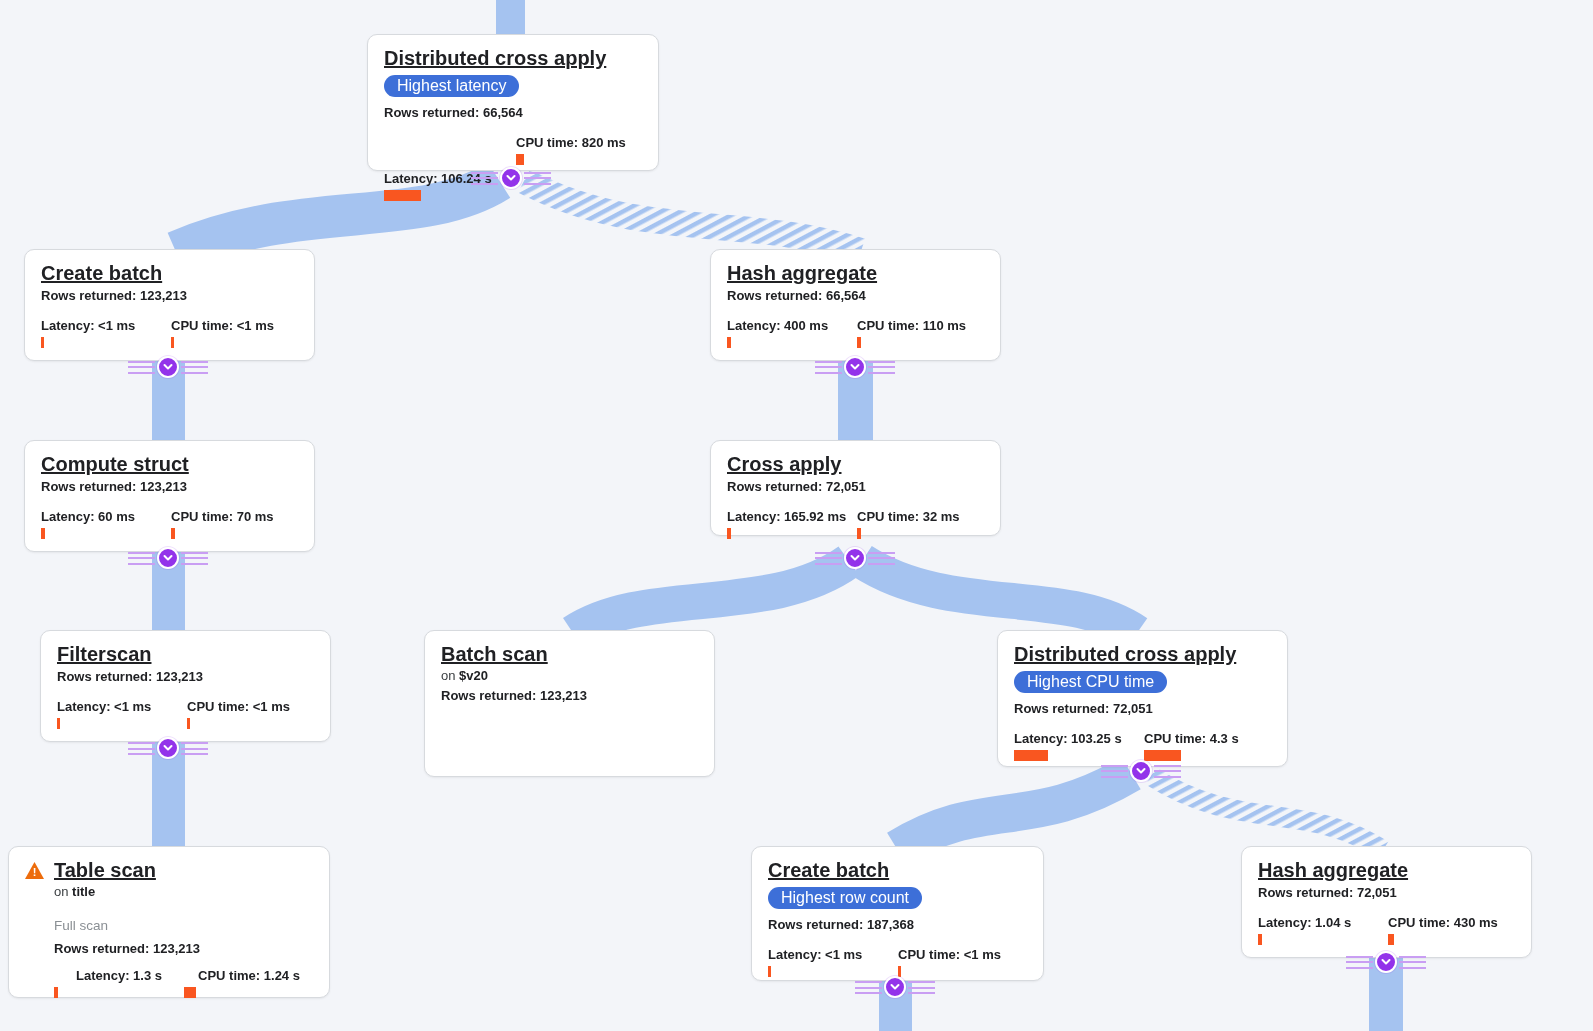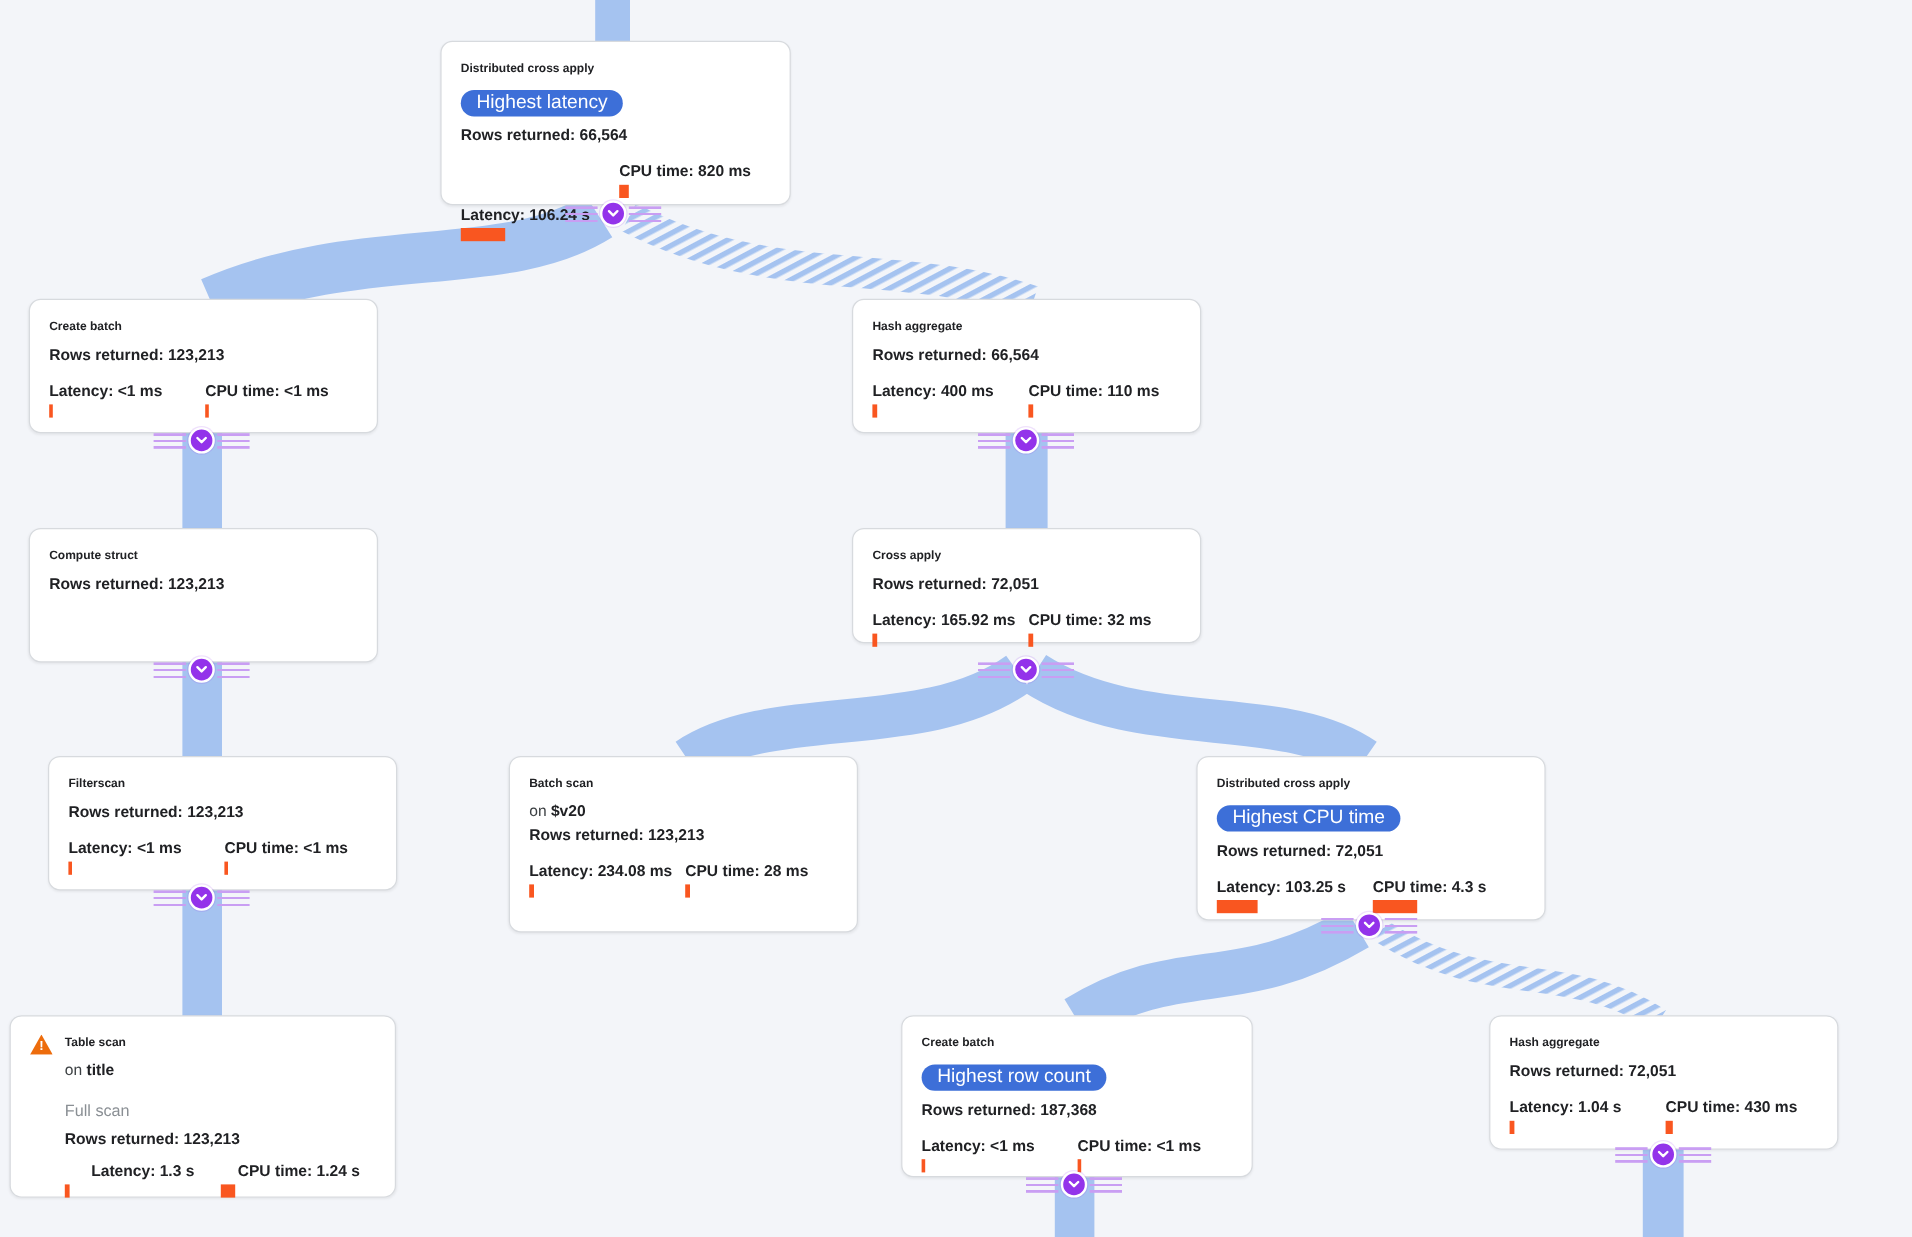--- a/index.html
+++ b/index.html
@@ -23,21 +23,21 @@
   .edge-solid{fill:none;stroke:var(--edge-blue);}
   .edge-hatch{fill:none;}
   .edge-rect{fill:var(--edge-blue);}
 
   .card{
     position:absolute;z-index:2;background:#fff;
     border:1px solid var(--card-border);border-radius:10px;
     padding:13px 16px;box-sizing:border-box;
     box-shadow:0 1px 2px rgba(60,64,67,.08);
   }
-  .card .title{margin:0;font-size:10px;line-height:20px;font-weight:700;color:var(--text-dark);}
+  .card .title{margin:0;font-size:20px;line-height:20px;font-weight:700;color:var(--text-dark);text-decoration:underline;}
   .badge{
     display:inline-block;margin-top:7px;background:var(--badge-blue);color:#fff;
     font-size:16px;line-height:16px;padding:3px 13px;border-radius:13px;
   }
   .rows{margin-top:8px;font-size:13px;font-weight:700;color:var(--text-dark);}
   .sub{margin-top:4px;font-size:13px;color:#3c4043;}
   .sub .target{font-weight:700;color:var(--text-dark);}
   .note{margin-top:19px;font-size:13.5px;color:var(--text-light);}
   .metrics{display:flex;margin-top:15px;}
   .metric{min-width:130px;}
@@ -135,20 +135,30 @@
       <div class="metric">
         <div class="mlabel">CPU time: 110 ms</div>
         <div class="bar" style="width: 4px;"></div>
       </div>
     </div>
   </div>
 
   <div class="card" style="left:24px;top:440px;width:291px;height:112px;">
     <div class="title">Compute struct</div>
     <div class="rows" style="margin-top:5px;">Rows returned: 123,213</div>
+    <div class="metrics">
+      <div class="metric">
+        <div class="mlabel">Latency: 60 ms</div>
+        <div class="bar" style="width: 4px;"></div>
+      </div>
+      <div class="metric">
+        <div class="mlabel">CPU time: 70 ms</div>
+        <div class="bar" style="width: 4px;"></div>
+      </div>
+    </div>
   </div>
 
   <div class="card" style="left:710px;top:440px;width:291px;height:96px;padding-left:16px;">
     <div class="title">Cross apply</div>
     <div class="rows" style="margin-top:5px;">Rows returned: 72,051</div>
     <div class="metrics">
       <div class="metric">
         <div class="mlabel">Latency: 165.92 ms</div>
         <div class="bar" style="width: 4px;"></div>
       </div>
@@ -171,30 +181,20 @@
         <div class="mlabel">CPU time: &lt;1 ms</div>
         <div class="bar" style="width: 3px;"></div>
       </div>
     </div>
   </div>
 
   <div class="card" style="left:424px;top:630px;width:291px;height:147px;">
     <div class="title">Batch scan</div>
     <div class="sub"><span>on </span><span class="target">$v20</span></div>
     <div class="rows" style="margin-top:5px;">Rows returned: 123,213</div>
-    <div class="metrics">
-      <div class="metric">
-        <div class="mlabel">Latency: 234.08 ms</div>
-        <div class="bar" style="width: 4px;"></div>
-      </div>
-      <div class="metric">
-        <div class="mlabel">CPU time: 28 ms</div>
-        <div class="bar" style="width: 4px;"></div>
-      </div>
-    </div>
   </div>
 
   <div class="card" style="left:997px;top:630px;width:291px;height:137px;">
     <div class="title">Distributed cross apply</div>
     <span class="badge">Highest CPU time</span>
     <div class="rows">Rows returned: 72,051</div>
     <div class="metrics">
       <div class="metric">
         <div class="mlabel">Latency: 103.25 s</div>
         <div class="bar" style="width: 34px;"></div>

